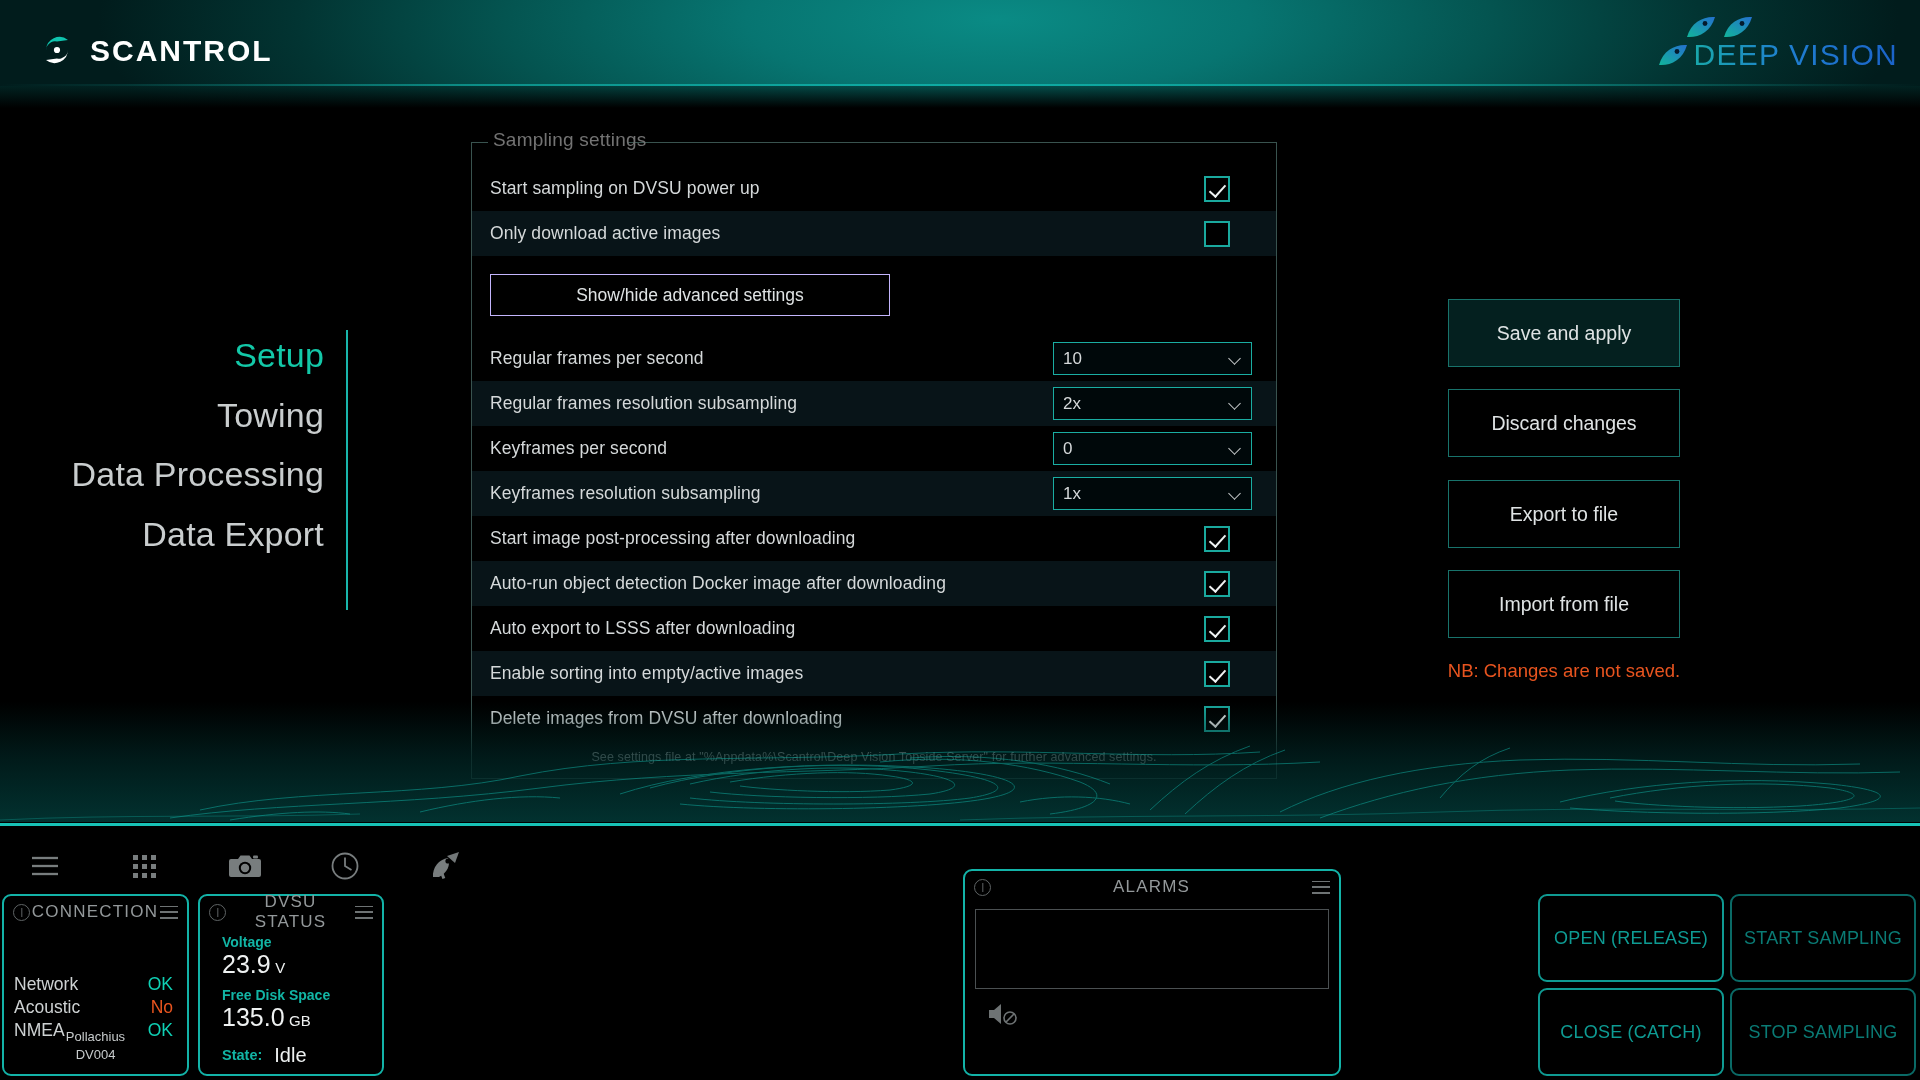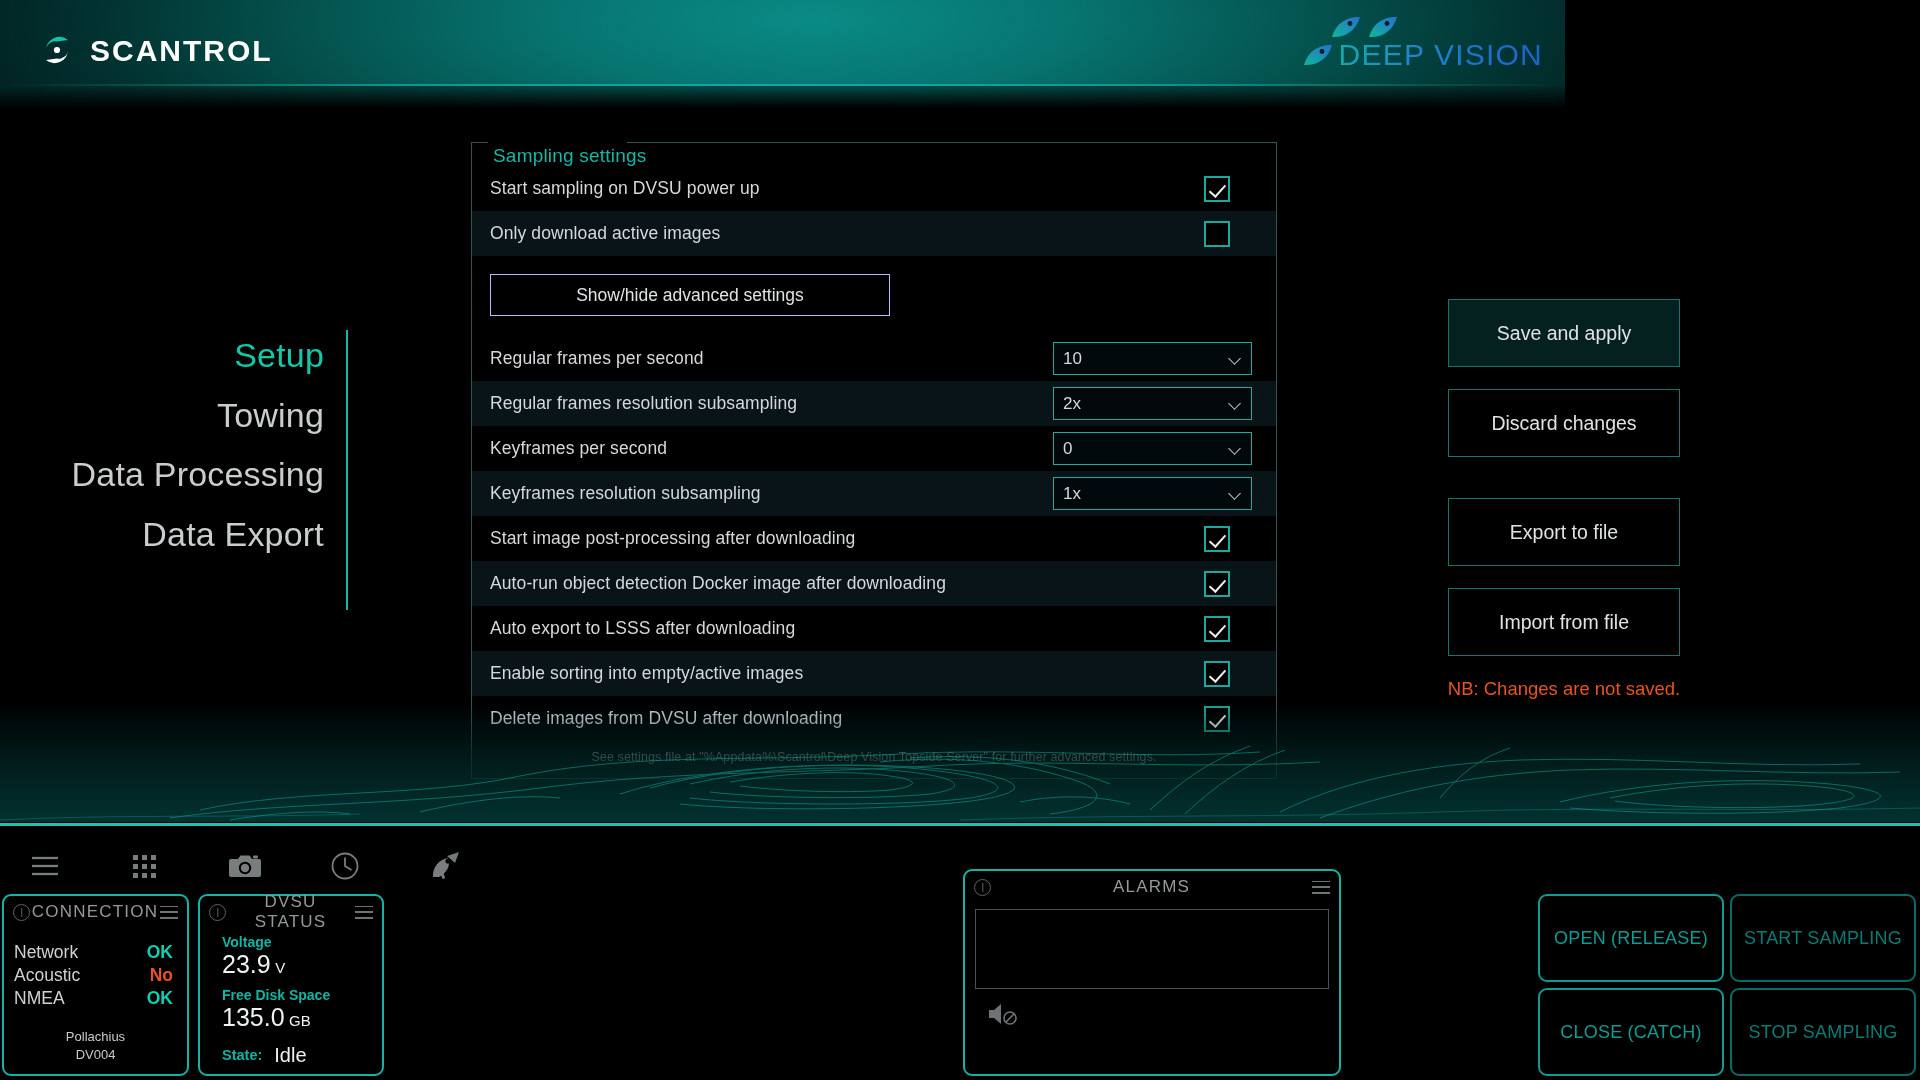--- a/index.html
+++ b/index.html
@@ -6,21 +6,21 @@
   html, body {
     width:1920px; height:1080px;
     background:#000; overflow:hidden;
     font-family:"Liberation Sans", sans-serif;
     color:#d8dbdc;
   }
   #app { position:relative; width:1920px; height:1080px; background:#000; }
 
   
   .header {
-    position:absolute; left:0; top:0; width:1565px; height:108px;
+    position:absolute; left:0; top:0; width:1920px; height:108px;
     background:
       radial-gradient(ellipse 900px 260px at 52% 18%, #0a8b85 0%, #077571 28%, #045450 55%, #023432 78%, #011c1c 100%),
       #011b1b;
     overflow:hidden;
   }
   .header::after {
     content:""; position:absolute; left:0; right:0; top:84px; height:2px;
     background:linear-gradient(to right, rgba(10,180,172,0.0) 0%, rgba(20,200,190,0.55) 25%, rgba(20,205,195,0.6) 50%, rgba(20,200,190,0.5) 75%, rgba(10,180,172,0.0) 100%);
   }
   .header-fade {
@@ -60,22 +60,22 @@
   .nav-item.active { color:#13c8a8; }
 
   
   .group {
     position:absolute; left:471px; top:142px; width:806px; height:637px;
     border:1px solid #39534f; border-top:none;
   }
   .group-top-left { position:absolute; left:0; top:0; width:16px; height:1px; background:#39534f; }
   .group-top-right { position:absolute; left:155px; right:0; top:0; height:1px; background:#39534f; }
   .group-title {
-    position:absolute; left:16px; top:-13px; font-size:19px; color:#14b8a6;
-    background:transparent; padding:0 5px; letter-spacing:0.2px;margin-top:16px;
+    position:absolute; left:16px; top:-13px; font-size:19px; color:#737373;
+    background:transparent; padding:0 5px; letter-spacing:0.2px;
   }
   .group-inner { position:absolute; left:0; top:24px; right:0; }
 
   .row {
     display:flex; align-items:center; height:45px; padding-left:18px; padding-right:12px;
     position:relative;
   }
   .row.alt { background:#081418; }
   .row-label { font-size:17.5px; color:#d5d9da; white-space:nowrap; letter-spacing:0.1px; }
   .row .spacer { flex:1; }
@@ -114,21 +114,21 @@
 
   
   .side-actions { position:absolute; left:1448px; top:299px; width:232px; }
   .side-btn {
     width:232px; height:68px; border:1px solid #18736b; background:#000;
     color:#dfe3e4; font-size:19.5px; cursor:pointer;
     display:flex; align-items:center; justify-content:center;
     font-family:"Liberation Sans", sans-serif; margin-bottom:22px;
   }
   .side-btn.primary { background:#04201f; }
-  .side-btn.gap { margin-top:41px;text-align:right; }
+  .side-btn.gap { margin-top:23px;text-align:right; }
   .nb-msg { margin-top:16px; font-size:18.5px; color:#e8541f; text-align:center; width:300px; margin-left:-34px; }
 
   
   .seafloor {
     position:absolute; left:0; bottom:258px; width:1920px; height:120px;
     background:linear-gradient(to bottom, rgba(0,0,0,0) 0%, rgba(1,34,33,0.75) 45%, rgba(2,52,50,0.95) 100%);
     overflow:hidden;
   }
   .seafloor svg { position:absolute; left:0; bottom:0; }
   .divider {
@@ -158,21 +158,21 @@
     content:""; position:absolute; left:50%; top:3px; width:1.4px; height:9px;
     background:#5f6465; transform:translateX(-50%);
   }
   .ico-burger { width:18px; height:13px; flex:0 0 auto; display:flex; flex-direction:column; justify-content:space-between; }
   .ico-burger span { display:block; height:1.6px; background:#6e7374; }
 
   #panel-connection { left:2px; bottom:4px; width:187px; height:182px; }
   .conn-body { padding:14px 0 0 0; }
   .conn-row { display:flex; align-items:baseline; padding:0 14px 0 10px; height:23px; }
   .conn-name { flex:1; font-size:17.5px; color:#cdd1d2; }
-  .conn-val { font-size:17.5px; font-weight:700; }
+  .conn-val { font-size:17.5px; font-weight:400;margin-top:32px; }
   .conn-val.ok { color:#0fd0b4; }
   .conn-val.no { color:#e8541f; }
   .conn-vessel { text-align:center; margin-top:17px; font-size:13px; color:#c7cbcc; line-height:1.38; }
 
   #panel-dvsu { left:198px; bottom:4px; width:186px; height:182px; }
   .dvsu-body { padding:6px 0 0 22px; }
   .dvsu-lbl { font-size:14px; color:#12b5a5; font-weight:700; }
   .dvsu-big { font-size:25px; color:#eef1f1; line-height:1.15; }
   .dvsu-unit { font-size:15px; color:#eef1f1; }
   .dvsu-state { display:flex; align-items:center; gap:12px; margin-top:12px; }

